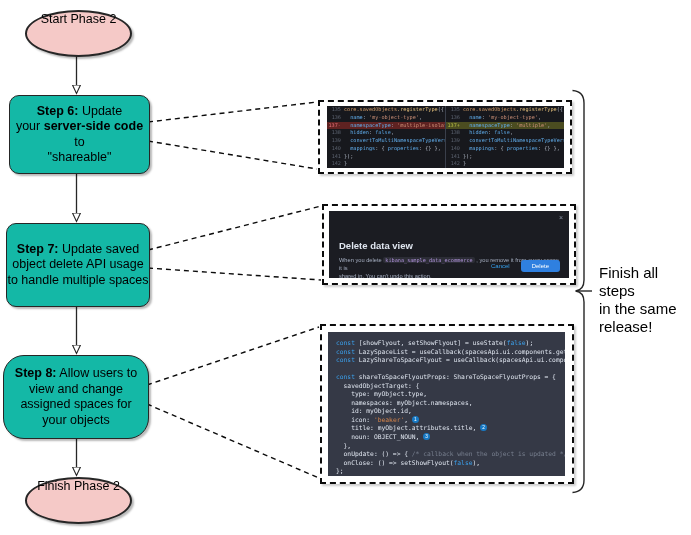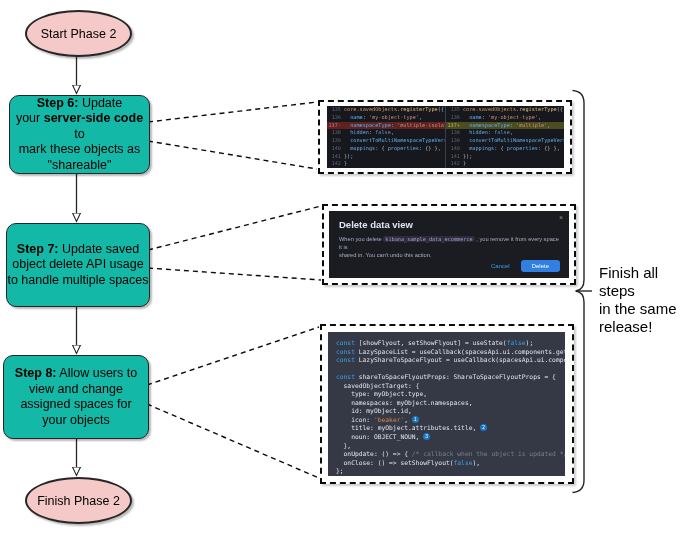--- a/index.html
+++ b/index.html
@@ -2,21 +2,21 @@
 <html><head>
 <meta charset="utf-8">
 <style>
   html,body{margin:0;padding:0;background:#fff;}
   .canvas{position:relative;width:691px;height:535px;background:#fff;overflow:hidden;
           font-family:"Liberation Sans",sans-serif;color:#000;}
   svg.layer{position:absolute;left:0;top:0;pointer-events:none;}
 
   
   .ellipse{position:absolute;border-radius:50%;background:#f5c9c7;border:2px solid #262626;
-           display:flex;align-items:center;justify-content:center;font-size:12.5px;
+           display:flex;justify-content:center;font-size:12.5px;
            box-shadow:2px 2px 2px rgba(0,0,0,.28);}
   .stepbox{position:absolute;border-radius:10px;background:#14b8a6;border:1.8px solid #262626;
            display:flex;flex-direction:column;justify-content:center;text-align:center;
            font-size:12.5px;line-height:15.5px;box-shadow:2px 2px 2px rgba(0,0,0,.28);}
   .stepbox .b{font-weight:700;}
 
   
   .shot{position:absolute;border:2px dashed #0b0b0b;background:#fff;
         box-shadow:2px 2px 2px rgba(0,0,0,.2);}
 
@@ -27,21 +27,21 @@
   .dline{display:flex;height:7.75px;line-height:7.75px;font-family:"DejaVu Sans Mono",monospace;font-size:5.2px;}
   .dnum{width:14px;flex:none;text-align:right;padding-right:3px;color:#5c6370;}
   .dcode{white-space:pre;}
   .tk-id{color:#d19a66}.tk-fn{color:#e5c07b}.tk-pl{color:#abb2bf}.tk-pr{color:#61afef}
   .tk-st{color:#ce9178}.tk-kw{color:#569cd6}
   .dline.del{background:#5f2221}.dline.del .dnum{color:#e06c75}
   .dline.add{background:#4b4c20}.dline.add .dnum{color:#b5bd45}
 
   
   .modal{position:absolute;left:5px;top:5px;width:240px;height:67px;background:#1b1c22;}
-  .modal-title{font-size:9.5px;font-weight:700;color:#dfe5ef;padding:8px 10px 0;}
+  .modal-title{font-size:9.5px;font-weight:700;color:#dfe5ef;padding:8px 10px 0;margin-top:21px;}
   .modal-close{position:absolute;top:3px;right:6px;font-size:7px;color:#8b93a6;}
   .modal-body{font-size:5.7px;line-height:8px;color:#a6afc2;padding:5px 10px 0;}
   .modal-code{background:#2c2d36;color:#b294dd;font-family:"DejaVu Sans Mono",monospace;
               font-size:5.2px;padding:0 2px;border-radius:2px;}
   .modal-actions{position:absolute;right:9px;bottom:6px;display:flex;align-items:center;gap:11px;}
   .btn-cancel{color:#36a2ef;font-size:6px;}
   .btn-delete{background:#2f80e0;color:#fff;font-size:6px;padding:3px 11px;border-radius:3px;}
 
   
   .codeblock{position:absolute;left:6px;top:6px;width:237px;height:144px;background:#353946;
@@ -85,31 +85,30 @@
     <path d="M576,291 L592,291" stroke="#262626" stroke-width="1.4" fill="none"></path>
   </svg>
 
   <div class="ellipse" style="left:25px;top:10px;width:103px;height:43px;">
     <span>Start Phase 2</span>
   </div>
 
   <div class="stepbox" style="left:9px;top:95px;width:139px;height:77px;">
       <div><span class="b">Step 6:</span><span> Update</span></div>
       <div><span>your </span><span class="b">server-side code</span><span> to</span></div>
-      <div><span>mark these objects as</span></div>
       <div><span>"shareable"</span></div>
     </div>
 
   <div class="stepbox" style="left:6px;top:223px;width:142px;height:82px;text-align:center;">
       <div><span class="b">Step 7:</span><span> Update saved</span></div>
       <div><span>object delete API usage</span></div>
       <div><span>to handle multiple spaces</span></div>
     </div>
 
-  <div class="stepbox" style="left:3px;top:355px;width:144px;height:82px;">
+  <div class="stepbox" style="left:3px;top:355px;width:144px;height:82px;border-radius:21px;">
       <div><span class="b">Step 8:</span><span> Allow users to</span></div>
       <div><span>view and change</span></div>
       <div><span>assigned spaces for</span></div>
       <div><span>your objects</span></div>
     </div>
 
   <div class="ellipse" style="left:25px;top:477px;width:103px;height:43px;">
     <span>Finish Phase 2</span>
   </div>
 

